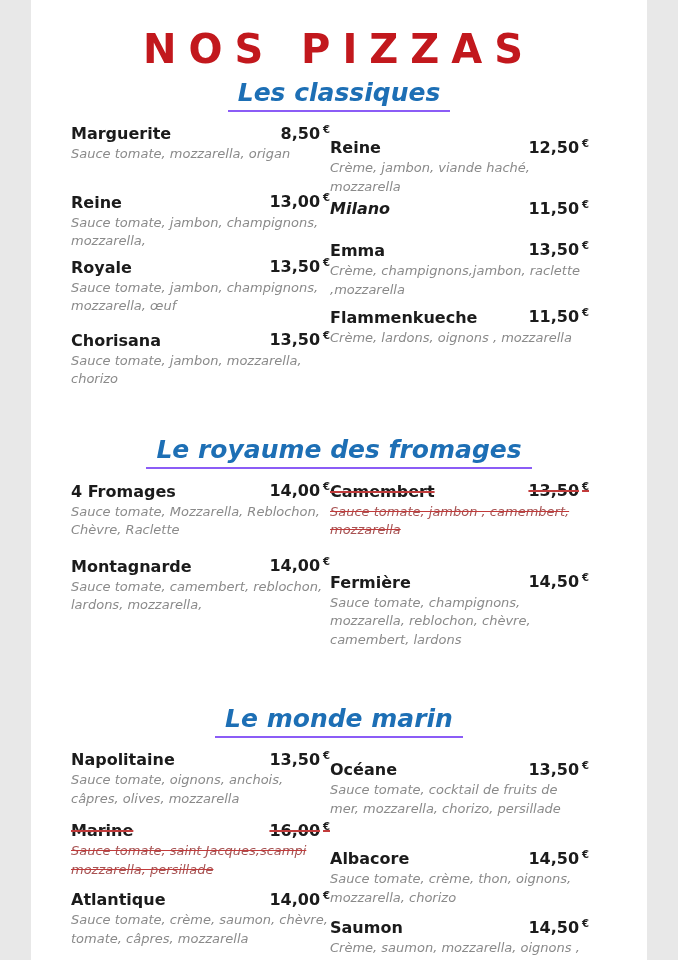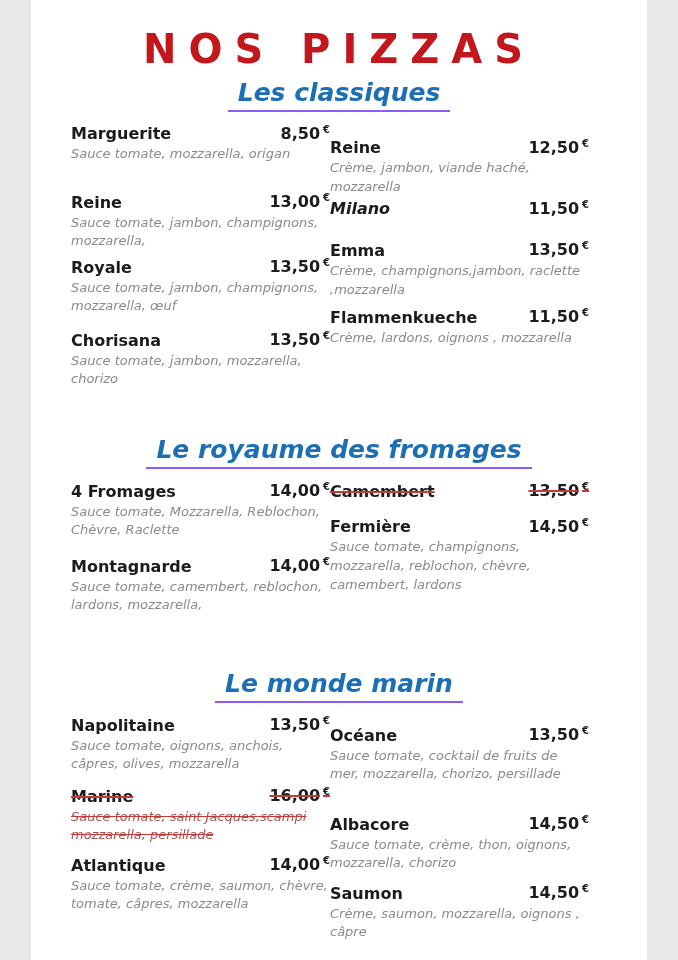--- a/index.html
+++ b/index.html
@@ -143,25 +143,26 @@
           <div class="item-head">
             <span class="item-name">Montagnarde</span>
             <span class="item-price"><span>14,00</span><sup class="euro">€</sup></span>
           </div>
           <div class="item-desc">Sauce tomate, camembert, reblochon, lardons, mozzarella,</div>
         </div>
 
       </div>
       <div class="col">
 
-        <div class="item struck" style="margin-bottom:16px">
+        <div class="item struck" style="margin-bottom:32px">
           <div class="item-head">
             <span class="item-name">Camembert</span>
             <span class="item-price"><span>13,50</span><sup class="euro">€</sup></span>
           </div>
+          <div class="item-desc">Sauce tomate, jambon , camembert, mozzarella</div>
         </div>
 
         <div class="item">
           <div class="item-head">
             <span class="item-name">Fermière</span>
             <span class="item-price"><span>14,50</span><sup class="euro">€</sup></span>
           </div>
           <div class="item-desc">Sauce tomate, champignons, mozzarella, reblochon, chèvre, camembert, lardons</div>
         </div>
 

